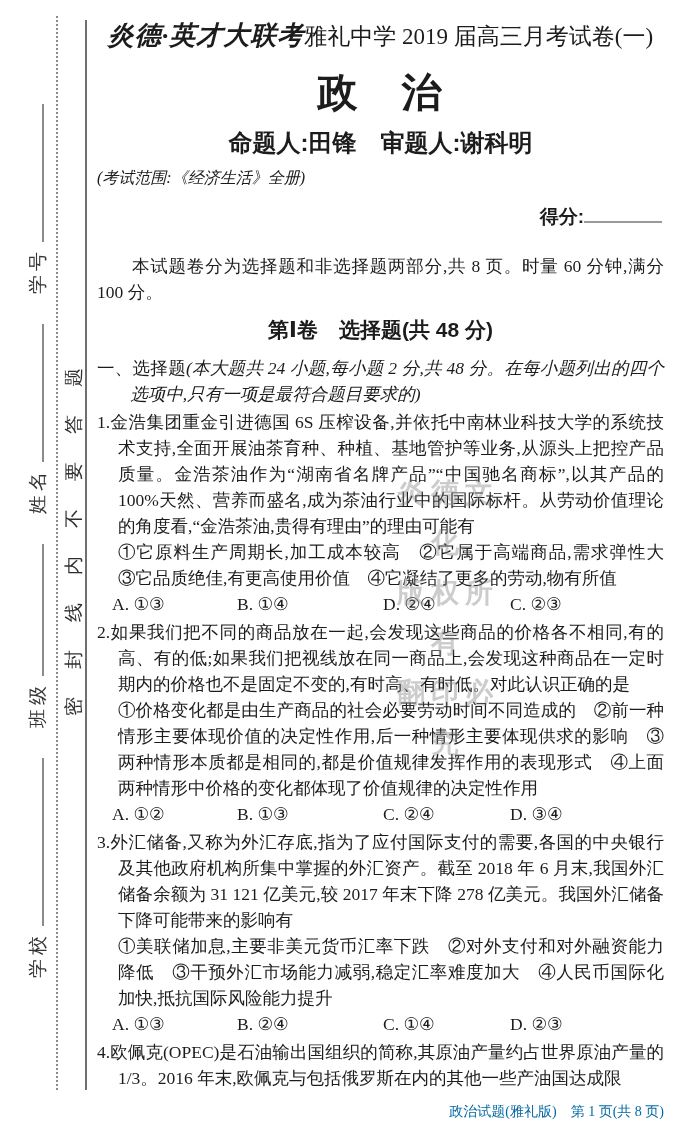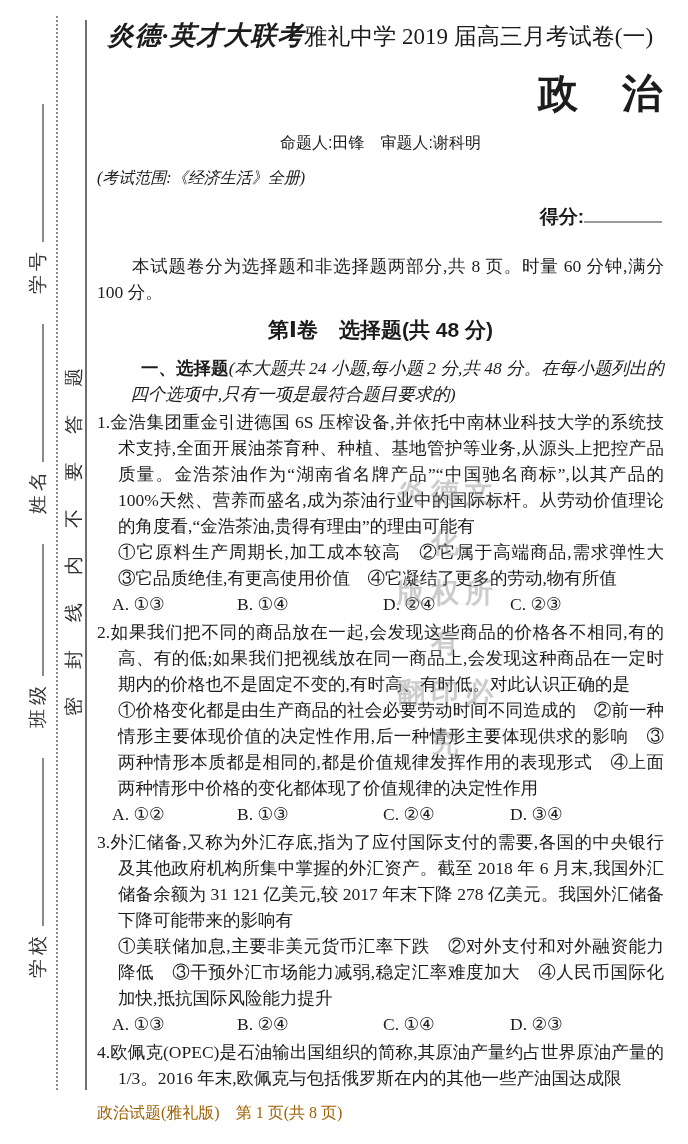--- a/index.html
+++ b/index.html
@@ -61,27 +61,27 @@
   .hdr-line1{
     text-align:center;white-space:nowrap;
     font-size:23px;line-height:32px;margin-top:4px;
   }
   .hdr-series{
     font-weight:900;font-style:italic;font-size:26px;
     letter-spacing:1px;
   }
   .hdr-exam{font-size:23px;}
   .subject-title{
-    text-align:right;font-family:Liberation Sans, sans-serif;
+    text-align:center;font-family:Liberation Serif, serif;
     font-weight:bold;font-size:40px;line-height:44px;
     letter-spacing:2px;margin-top:18px;
   }
   .authors{
     text-align:center;font-family:"Liberation Sans","DejaVu Sans",sans-serif;
-    font-weight:normal;font-size:16px;line-height:24px;margin-top:16px;
+    font-weight:bold;font-size:24px;line-height:24px;margin-top:16px;
   }
   .scope{
     font-style:italic;font-size:16px;line-height:20px;margin-top:13px;
   }
   .score-row{
     margin-top:17px;text-align:right;padding-right:2px;
     font-family:"Liberation Sans","DejaVu Sans",sans-serif;
     font-weight:bold;font-size:19px;line-height:24px;
   }
   .score-blank{
@@ -93,32 +93,32 @@
     text-align:center;font-family:"Liberation Sans","DejaVu Sans",sans-serif;
     font-weight:bold;font-size:21px;line-height:28px;margin-top:11px;
     text-indent:0;
   }
   .part-head{
     margin-top:11px;padding-left:1.9em;text-indent:-1.9em;
     font-style:italic;
   }
   .part-head .part-label{
     font-family:"Liberation Sans","DejaVu Sans",sans-serif;
-    font-weight:bold;font-style:normal;margin-left:44px;
+    font-weight:normal;font-style:normal;
   }
   .question{margin-top:2px;padding-left:21px;}
   .stem{text-indent:-21px;}
   .qnum{display:inline;}
   .opts{
     display:grid;grid-template-columns:125px 146px 127px auto;
     padding-left:0;margin-left:-6px;
   }
   .footer{
     position:absolute;left:97px;width:567px;top:1103px;
-    text-align:left;font-size:16px;color:#a16207;
+    text-align:right;font-size:14px;color:#0369a1;
   }
 </style>
 </head>
 <body>
 
 <div class="page">
 
   <div class="fill-labels"><span>学校</span><span class="blank b1"></span><span>班级</span><span class="blank b2"></span><span>姓名</span><span class="blank b3"></span><span>学号</span><span class="blank b4"></span></div>
 
   <div class="v-dotted"></div>

